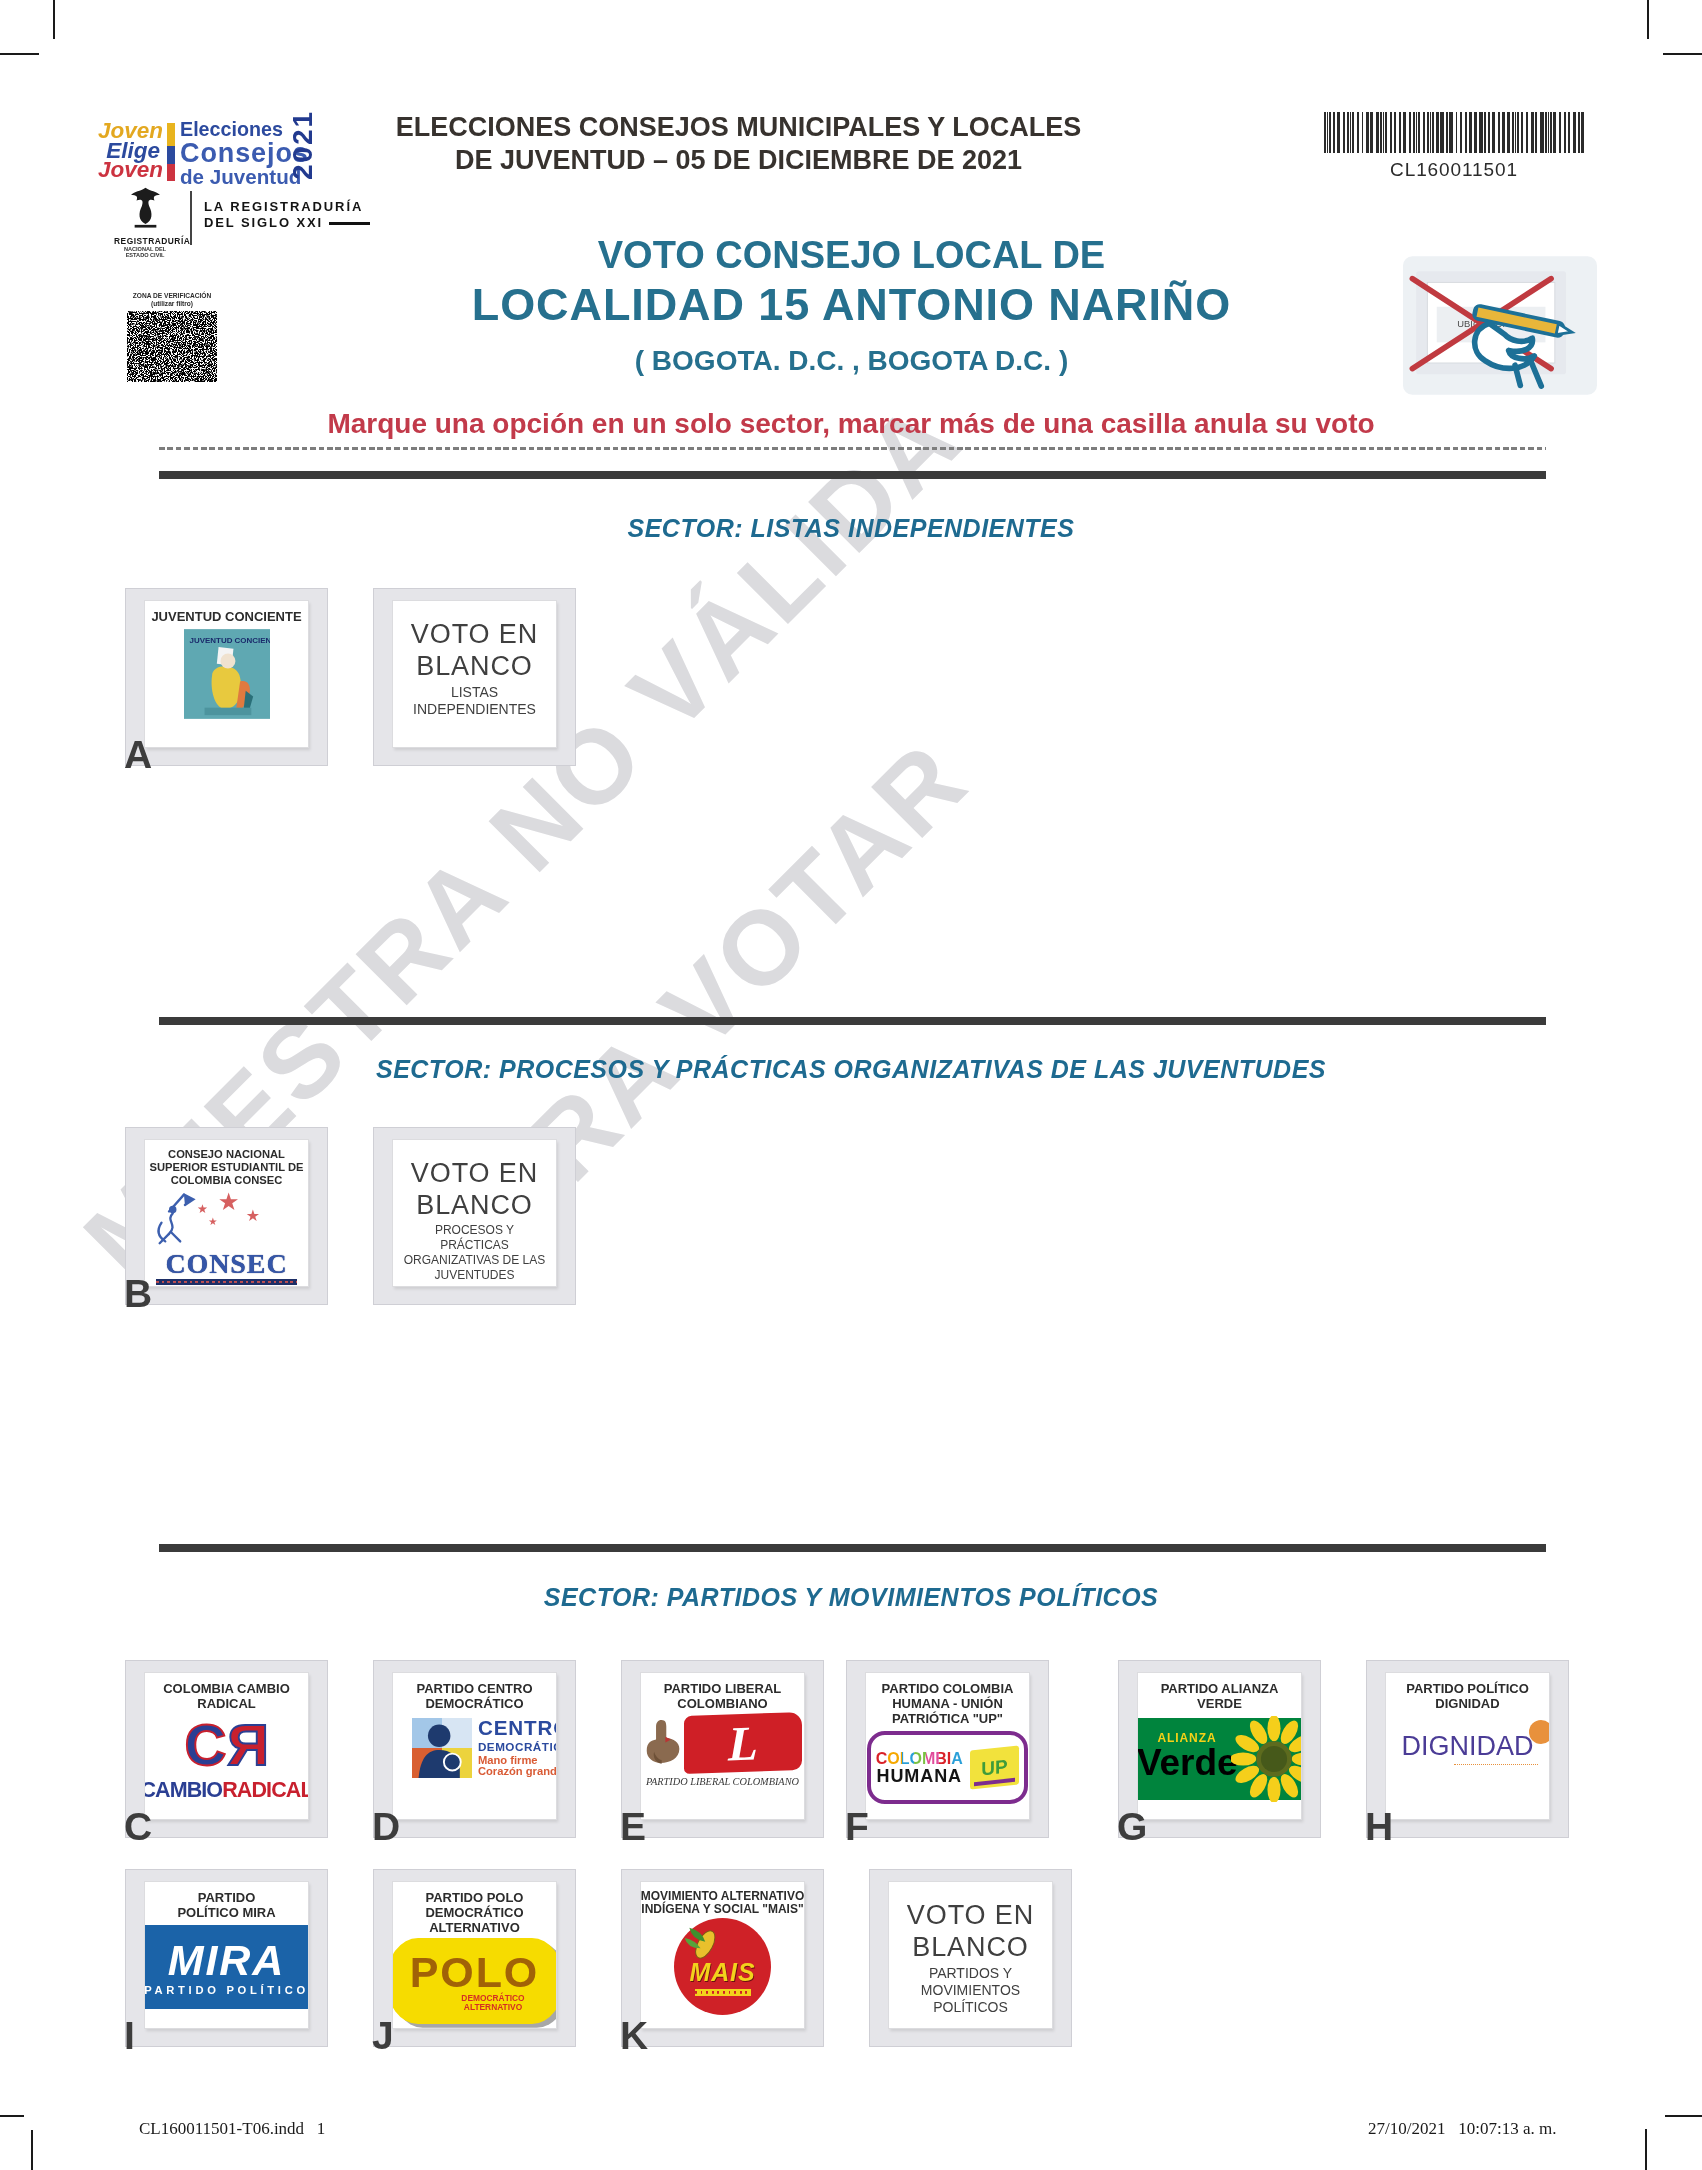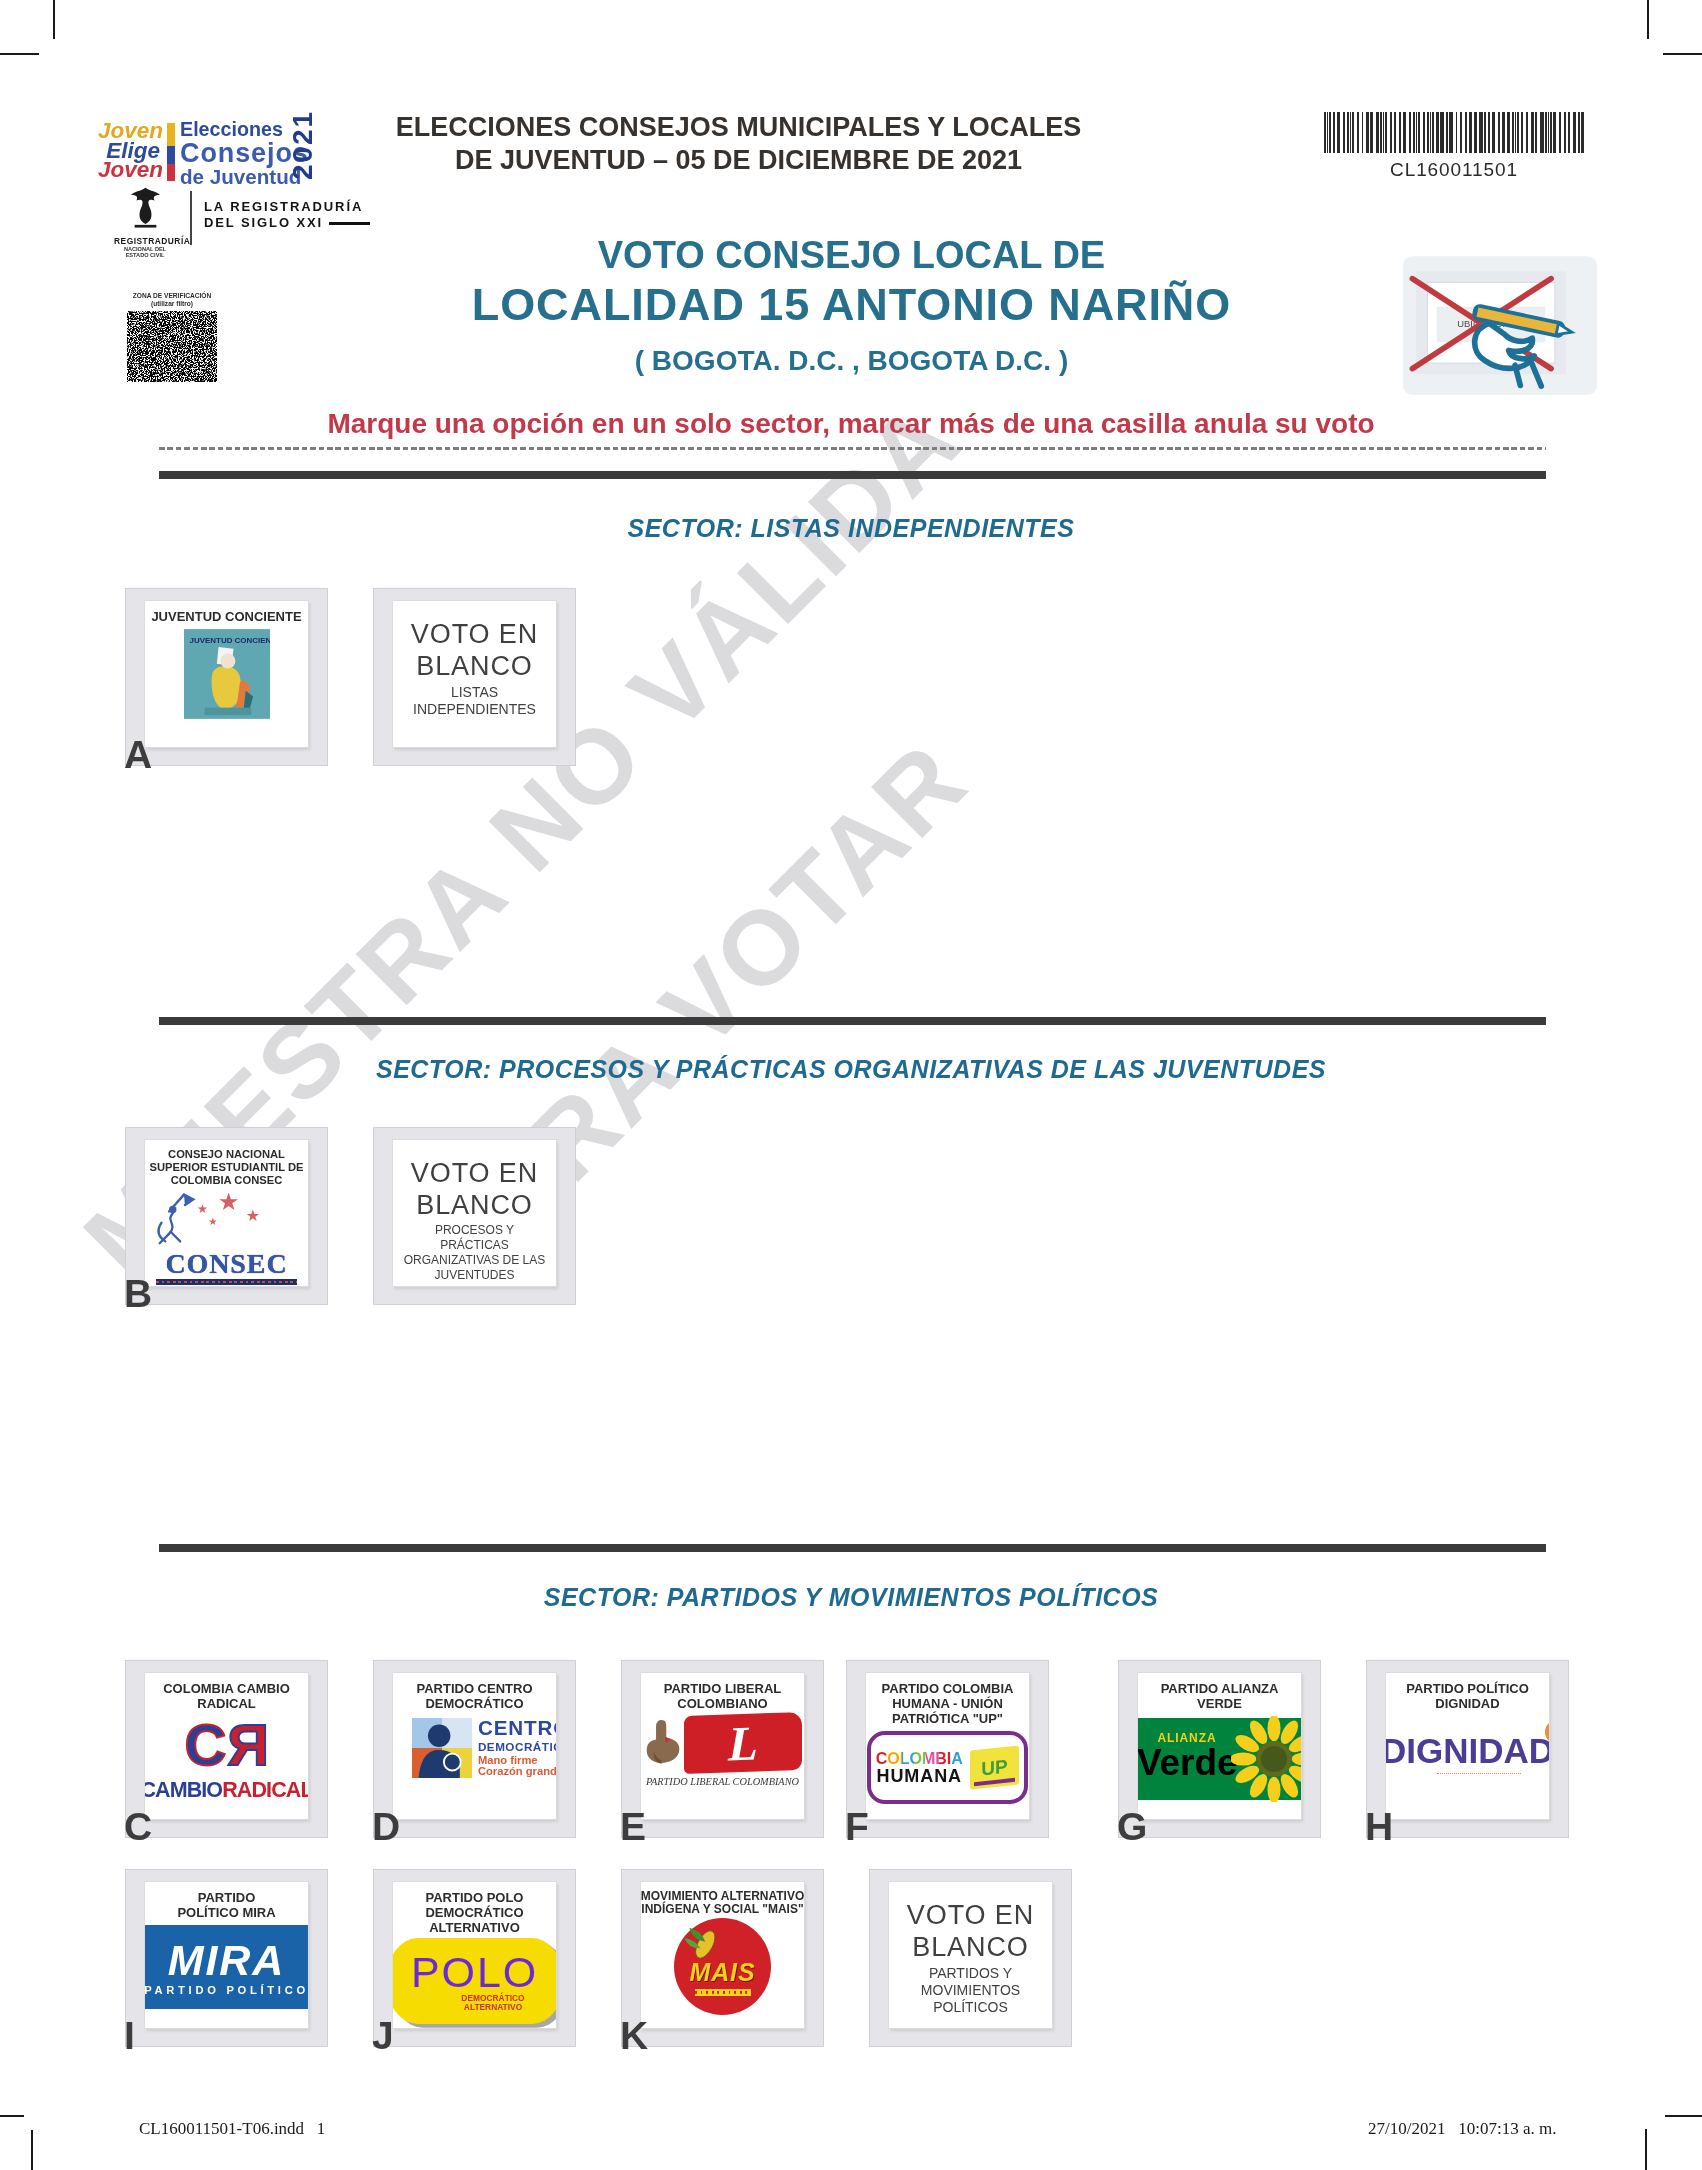--- a/index.html
+++ b/index.html
@@ -115,31 +115,31 @@
     display:flex; align-items:center; justify-content:center; border-radius:2.8px; }
   .up-word { font-size:19px; font-weight:800; color:#3f9c3a; }
   .up-flag::after { content:""; position:absolute; left:3.7px; bottom:2.8px; right:3.7px; height:4.7px; background:#7d2c8e; }
 
   .logo-verde { position:relative; margin-top:7.5px; width:184px; height:82px; background:#00843d; }
   .verde-alianza { position:absolute; left:30px; top:13px; font-size:12px; font-weight:800; color:#f7d117; letter-spacing:0.9px; }
   .verde-word { position:absolute; left:9.4px; top:24px; font-size:37px; font-weight:800; color:#000000; }
   .verde-sun { position:absolute; right:-5.6px; top:-1.9px; }
 
   .logo-dig { position:relative; margin-top:20.6px; text-align:center; }
-  .dig-word { font-size:35px; font-weight:700; color:#4b3c96; letter-spacing:0px; }
+  .dig-word { font-size:27px; font-weight:400; color:#4b3c96; letter-spacing:0px; }
   .dig-dot { position:absolute; right:-15px; top:-11.2px; width:24px; height:24px; border-radius:50%; background:#e8913c; }
   .dig-url { margin:1.9px 0 0 56px; width:84px; height:0; border-bottom:1.9px dotted #e8913c; }
 
   .logo-mira { margin-top:5.6px; width:184px; height:84px; background:#1b63a8; display:flex; flex-direction:column; align-items:center; justify-content:center; }
   .mira-word { font-size:43px; font-weight:800; color:#fff; font-style:italic; line-height:1; letter-spacing:1.9px; }
   .mira-caption { font-size:11.2px; font-weight:800; color:#fff; letter-spacing:3.7px; margin-top:1.9px; }
 
   .logo-polo { margin-top:3.7px; width:178px; height:88px; background:#f6dc00; border-radius:32px/43px;
     box-shadow:4.7px 3.7px 0 rgba(60,60,60,0.45); display:flex; flex-direction:column; align-items:center; justify-content:center; }
-  .polo-word { font-size:43px; font-weight:400; color:#6d28d9; letter-spacing:1.9px; line-height:1; }
+  .polo-word { font-size:43px; font-weight:700; color:#a16207; letter-spacing:1.9px; line-height:1; }
   .polo-caption { width:86px; margin-left:37px; font-size:8.4px; font-weight:800; color:#d43023; line-height:8.4px; text-align:center; }
 
   .logo-mais { position:relative; margin-top:1.9px; width:97px; height:97px; border-radius:50%; background:#cf2127;
     display:flex; align-items:center; justify-content:center; flex:none; }
   .mais-word { font-size:25px; font-weight:800; font-style:italic; color:#f3d21c; text-shadow:0.9px 0.9px 0 #6b1010; margin-top:13px; letter-spacing:0.9px; }
   .mais-bar { position:absolute; left:20.6px; bottom:19px; width:56px; height:6.6px; background:#f3d21c;
     background-image:repeating-linear-gradient(90deg,#cf2127 0 1.9px,transparent 1.9px 5.6px); background-size:100% 2.8px; background-position:0 1.9px; background-repeat:no-repeat; }
 
   .footer-text { font-family:"Liberation Serif", serif; font-size:17px; color:#1a1a1a; white-space:pre; }
 </style>

